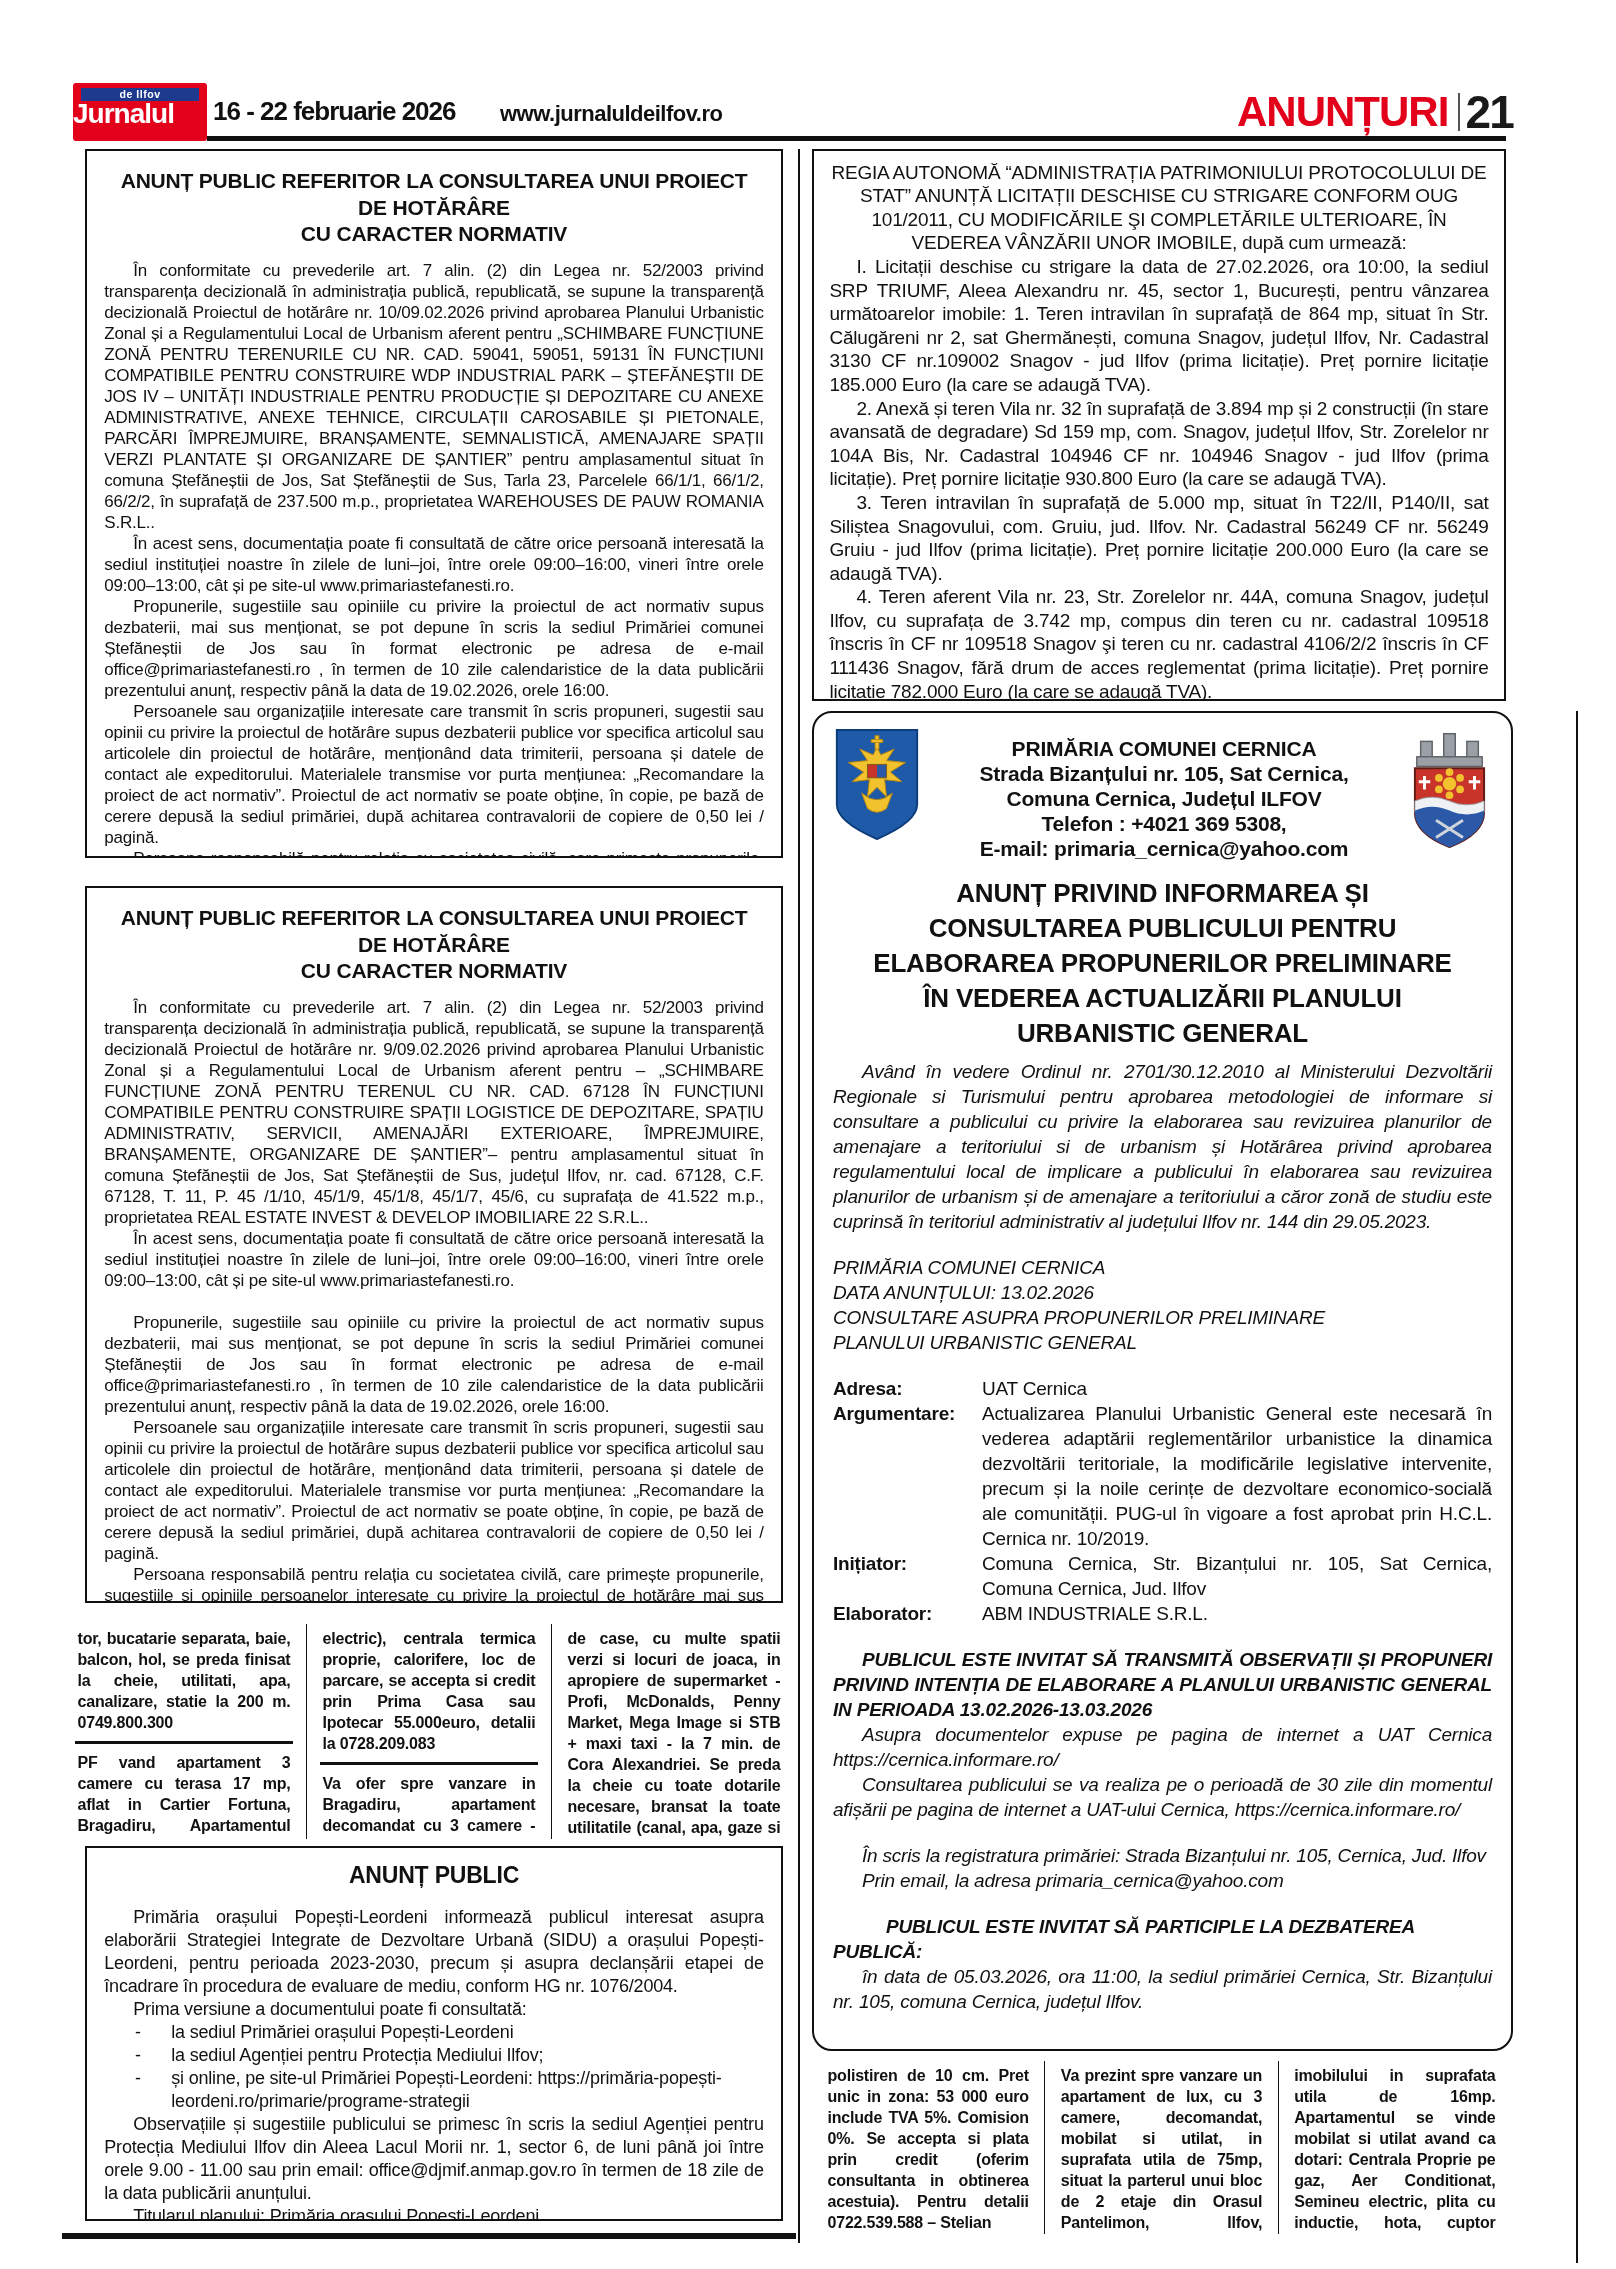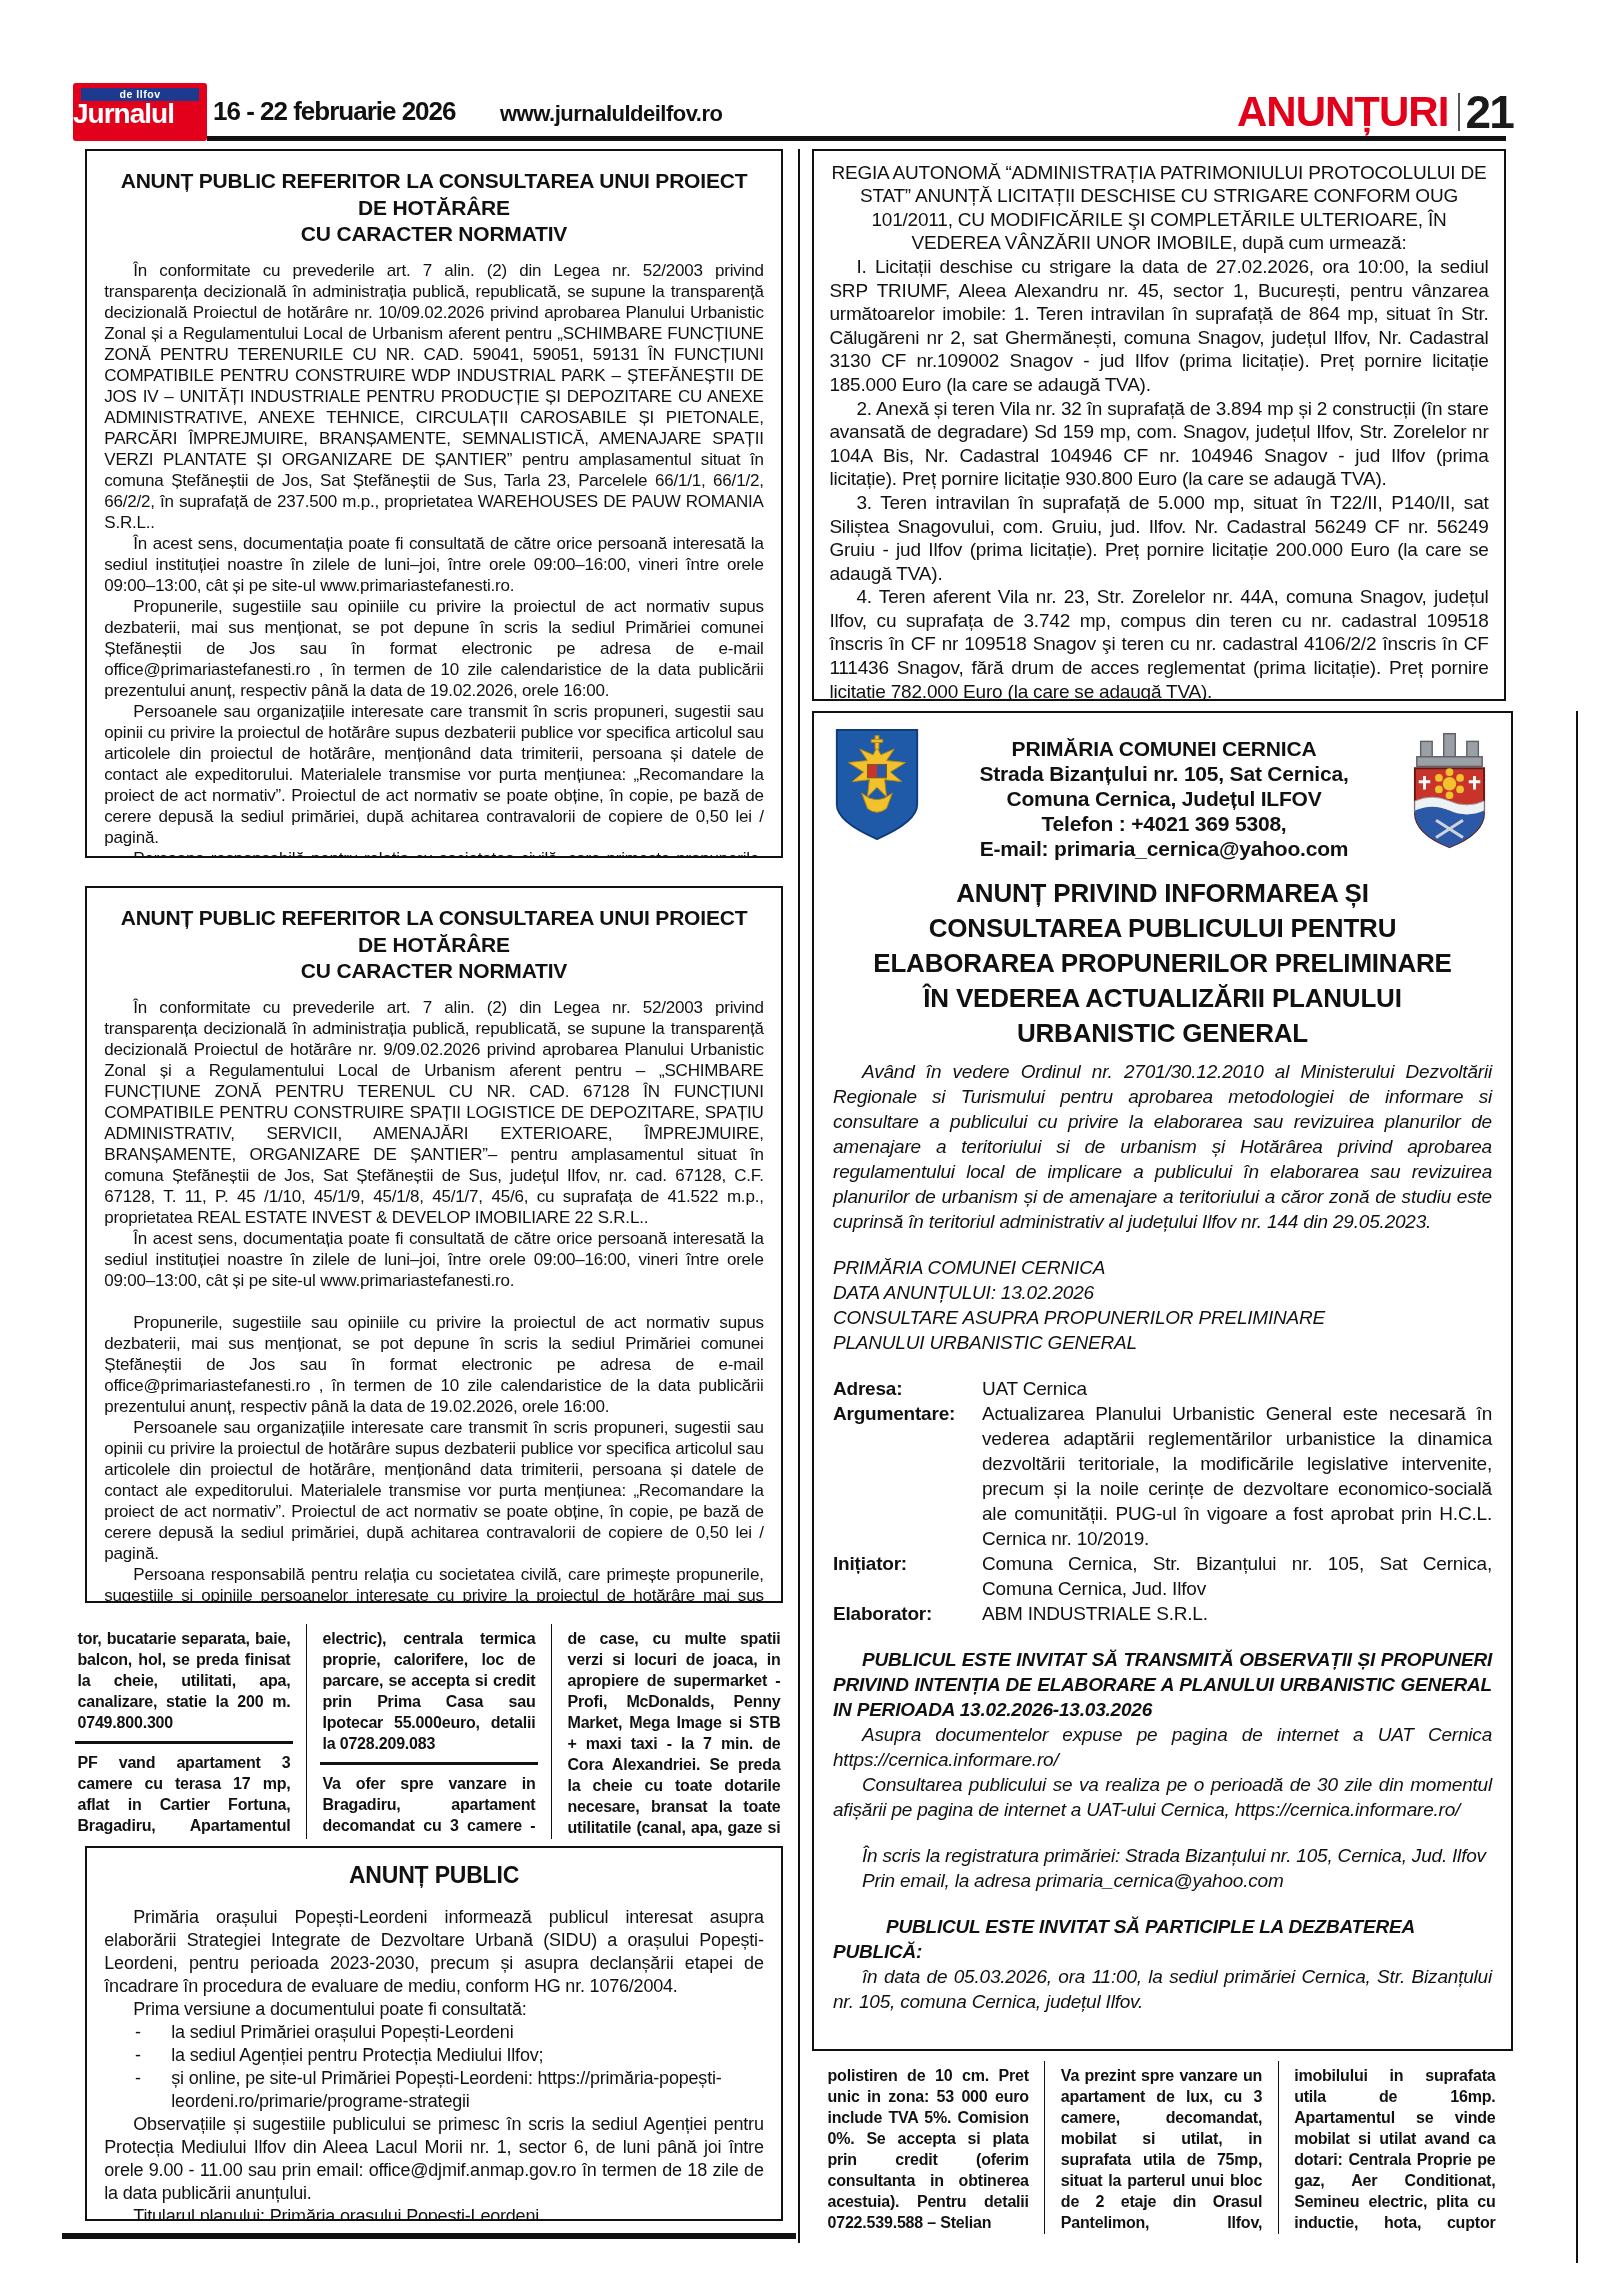--- a/index.html
+++ b/index.html
@@ -150,21 +150,21 @@
     <div class="inner">
       <p class="rhead">REGIA AUTONOMĂ “ADMINISTRAȚIA PATRIMONIULUI PROTOCOLULUI DE STAT” ANUNȚĂ LICITAȚII DESCHISE CU STRIGARE CONFORM OUG 101/2011, CU MODIFICĂRILE ŞI COMPLETĂRILE ULTERIOARE, ÎN VEDEREA VÂNZĂRII UNOR IMOBILE, după cum urmează:</p>
       <p>I. Licitații deschise cu strigare la data de 27.02.2026, ora 10:00, la sediul SRP TRIUMF, Aleea Alexandru nr. 45, sector 1, București, pentru vânzarea următoarelor imobile: 1. Teren intravilan în suprafață de 864 mp, situat în Str. Călugăreni nr 2, sat Ghermănești, comuna Snagov, județul Ilfov, Nr. Cadastral 3130 CF nr.109002 Snagov - jud Ilfov (prima licitație). Preț pornire licitație 185.000 Euro (la care se adaugă TVA).</p>
       <p>2. Anexă și teren Vila nr. 32 în suprafață de 3.894 mp și 2 construcții (în stare avansată de degradare) Sd 159 mp, com. Snagov, județul Ilfov, Str. Zorelelor nr 104A Bis, Nr. Cadastral 104946 CF nr. 104946 Snagov - jud Ilfov (prima licitație). Preț pornire licitație 930.800 Euro (la care se adaugă TVA).</p>
       <p>3. Teren intravilan în suprafață de 5.000 mp, situat în T22/II, P140/II, sat Siliștea Snagovului, com. Gruiu, jud. Ilfov. Nr. Cadastral 56249 CF nr. 56249 Gruiu - jud Ilfov (prima licitație). Preț pornire licitație 200.000 Euro (la care se adaugă TVA).</p>
       <p>4. Teren aferent Vila nr. 23, Str. Zorelelor nr. 44A, comuna Snagov, județul Ilfov, cu suprafața de 3.742 mp, compus din teren cu nr. cadastral 109518 înscris în CF nr 109518 Snagov şi teren cu nr. cadastral 4106/2/2 înscris în CF 111436 Snagov, fără drum de acces reglementat (prima licitație). Preț pornire licitație 782.000 Euro (la care se adaugă TVA).</p>
 
     </div>
   </div>
 
-  <div class="abox" id="cernica" style="left:812px;top:711px;width:701px;height:1340px;">
+  <div class="abox" id="cernica" style="left:812px;top:711px;width:701px;height:1340px;border-radius:20px;">
     <div class="inner">
       <div class="chead">
         <span>
           <svg width="88" height="117" viewBox="0 0 92 122">
             <path d="M4 4 h84 v78 q0 18 -42 36 q-42 -18 -42 -36 z" fill="#1e5aa8" stroke="#0d3c7a" stroke-width="2"></path>
             <g fill="#f2c12e" stroke="#b8860b" stroke-width="1">
               <path d="M46 22 l4 8 l14 -6 l-8 12 l20 2 l-16 10 l12 10 l-18 -2 l2 18 l-10 -10 l-10 10 l2 -18 l-18 2 l12 -10 l-16 -10 l20 -2 l-8 -12 l14 6 z"></path>
               <path d="M30 70 q16 14 32 0 l-6 16 q-10 8 -20 0 z"></path>
               <rect x="44" y="10" width="4" height="14"></rect>
               <path d="M40 14 h12 v3 h-12 z"></path>

